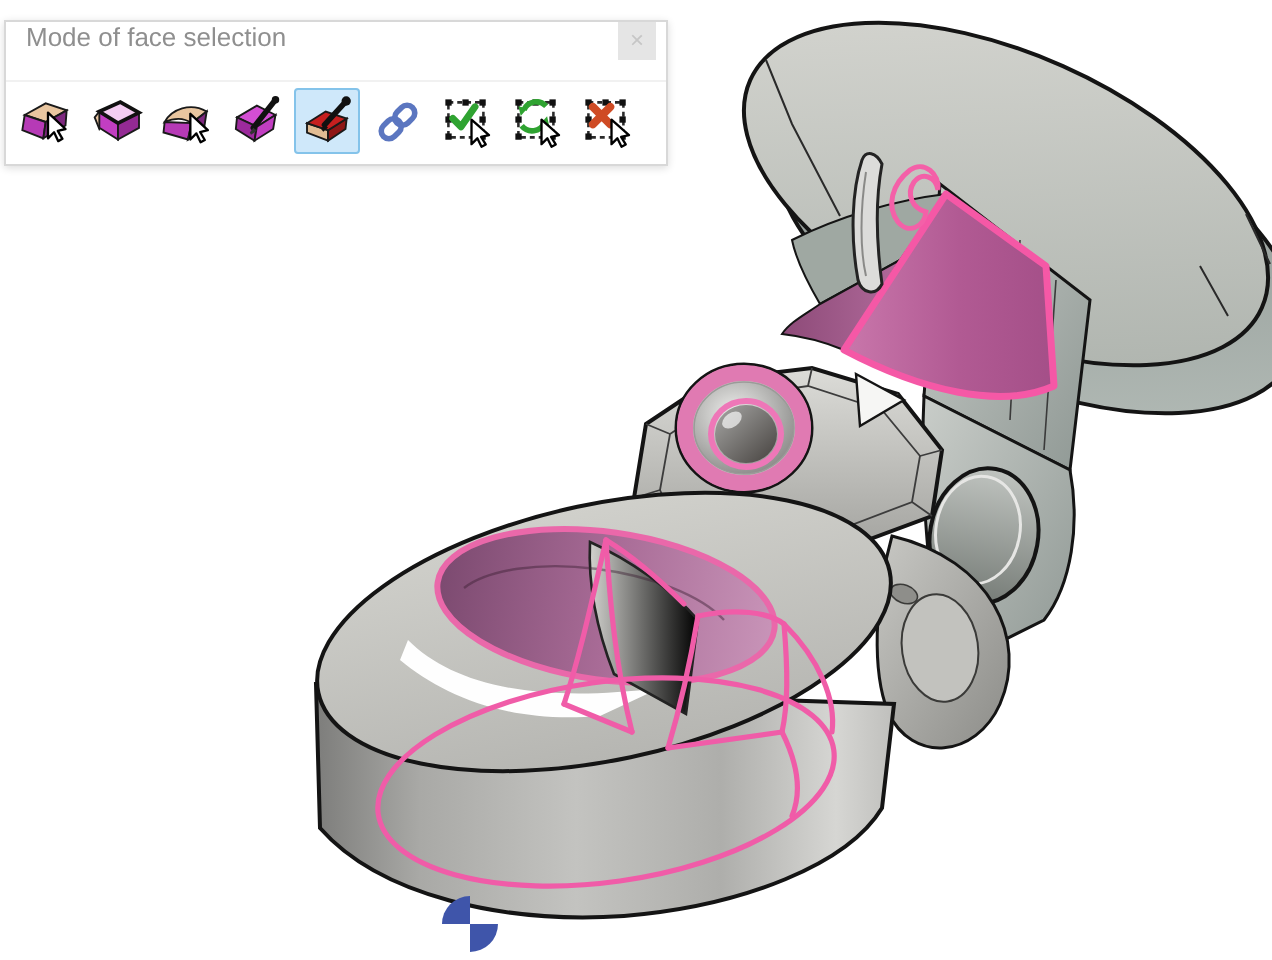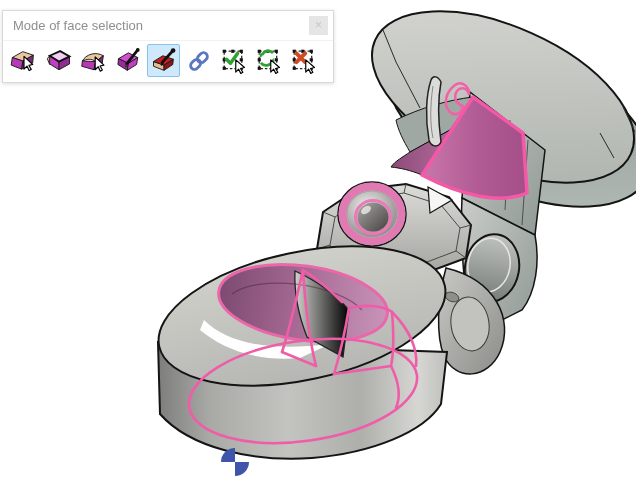--- a/index.html
+++ b/index.html
@@ -9,21 +9,21 @@
   }
   
   #viewport{position:absolute;left:0;top:0;width:636px;height:480px;}
   
   .panel{
     position:absolute;left:2px;top:10px;width:330px;
     background:#ffffff;border:1px solid #d8d8d8;
     box-shadow:0 1px 4px rgba(0,0,0,.14);z-index:10;
   }
   .panel-title-row{
-    height:29px;display:flex;align-items:center;
+    height:29px;display:flex;
     padding:0 5px 0 10px;border-bottom:1px solid #f1f1f1;
   }
   .panel-title{font-size:13px;color:#8f8f8f;flex:1 1 auto;
     white-space:nowrap;overflow:hidden;}
   .close-btn{
     width:19px;height:19px;background:#e5e5e5;color:#c6c6c6;
     font-size:12px;line-height:19px;text-align:center;cursor:default;
     user-select:none;flex:0 0 auto;
   }
   .tool-row{display:flex;align-items:center;gap:2px;padding:3px 4px 5px 4px;}

